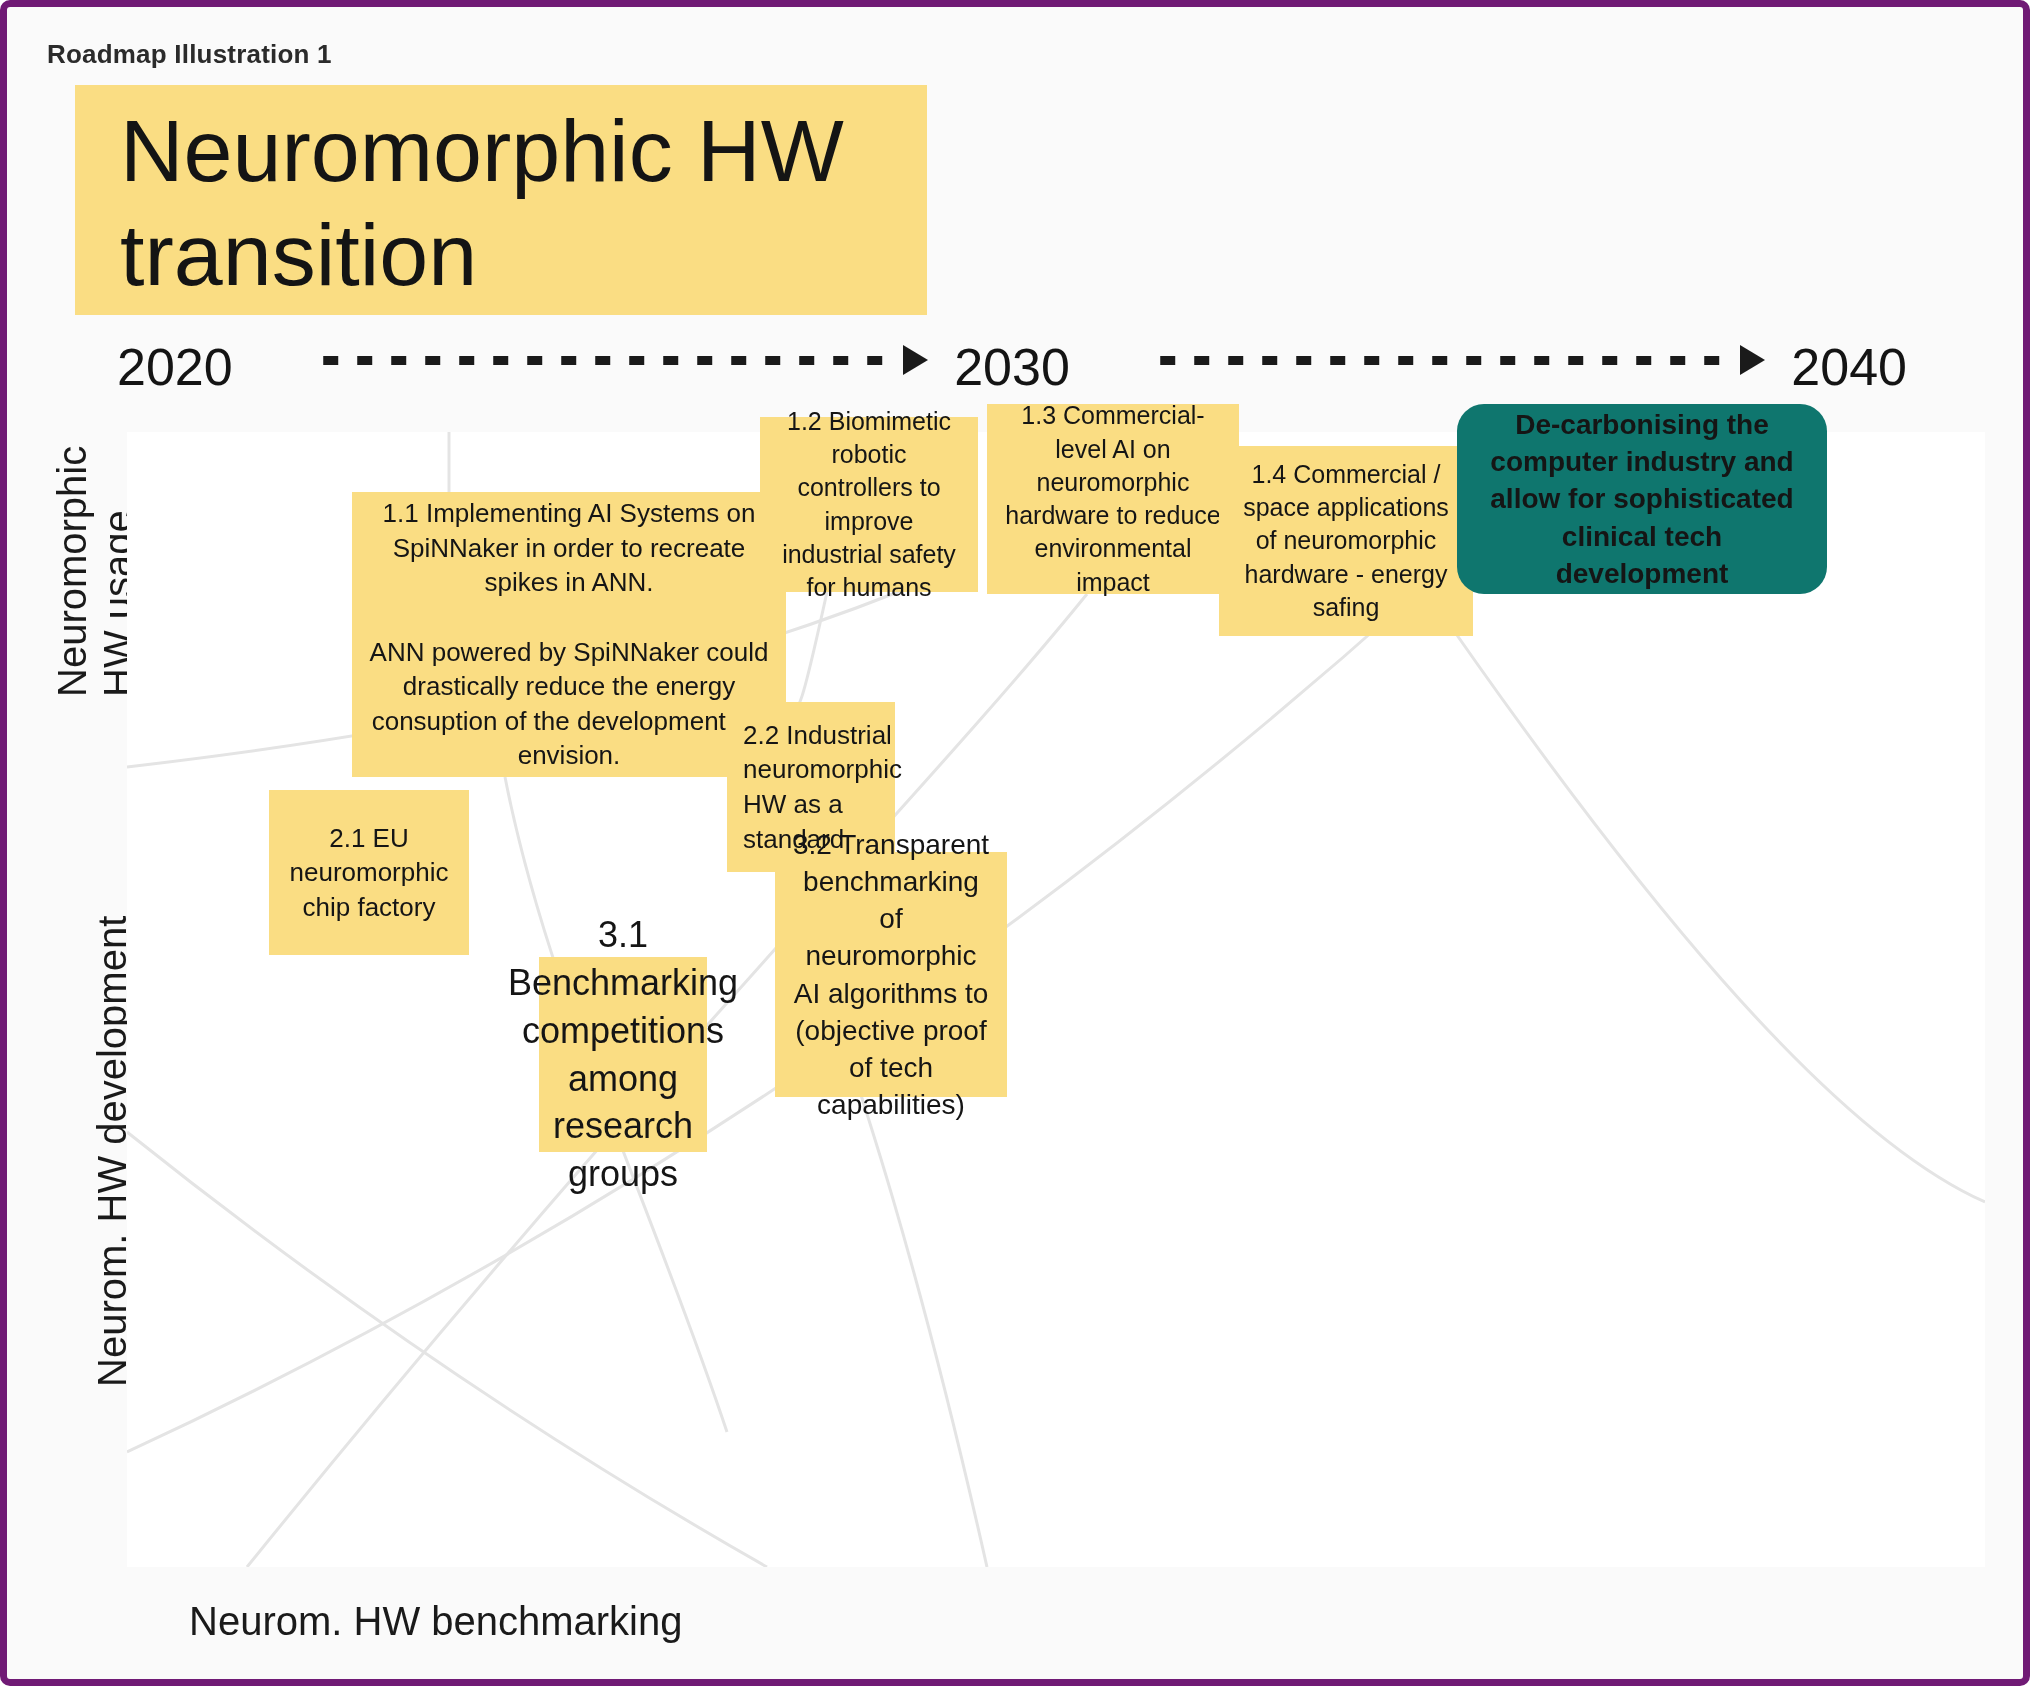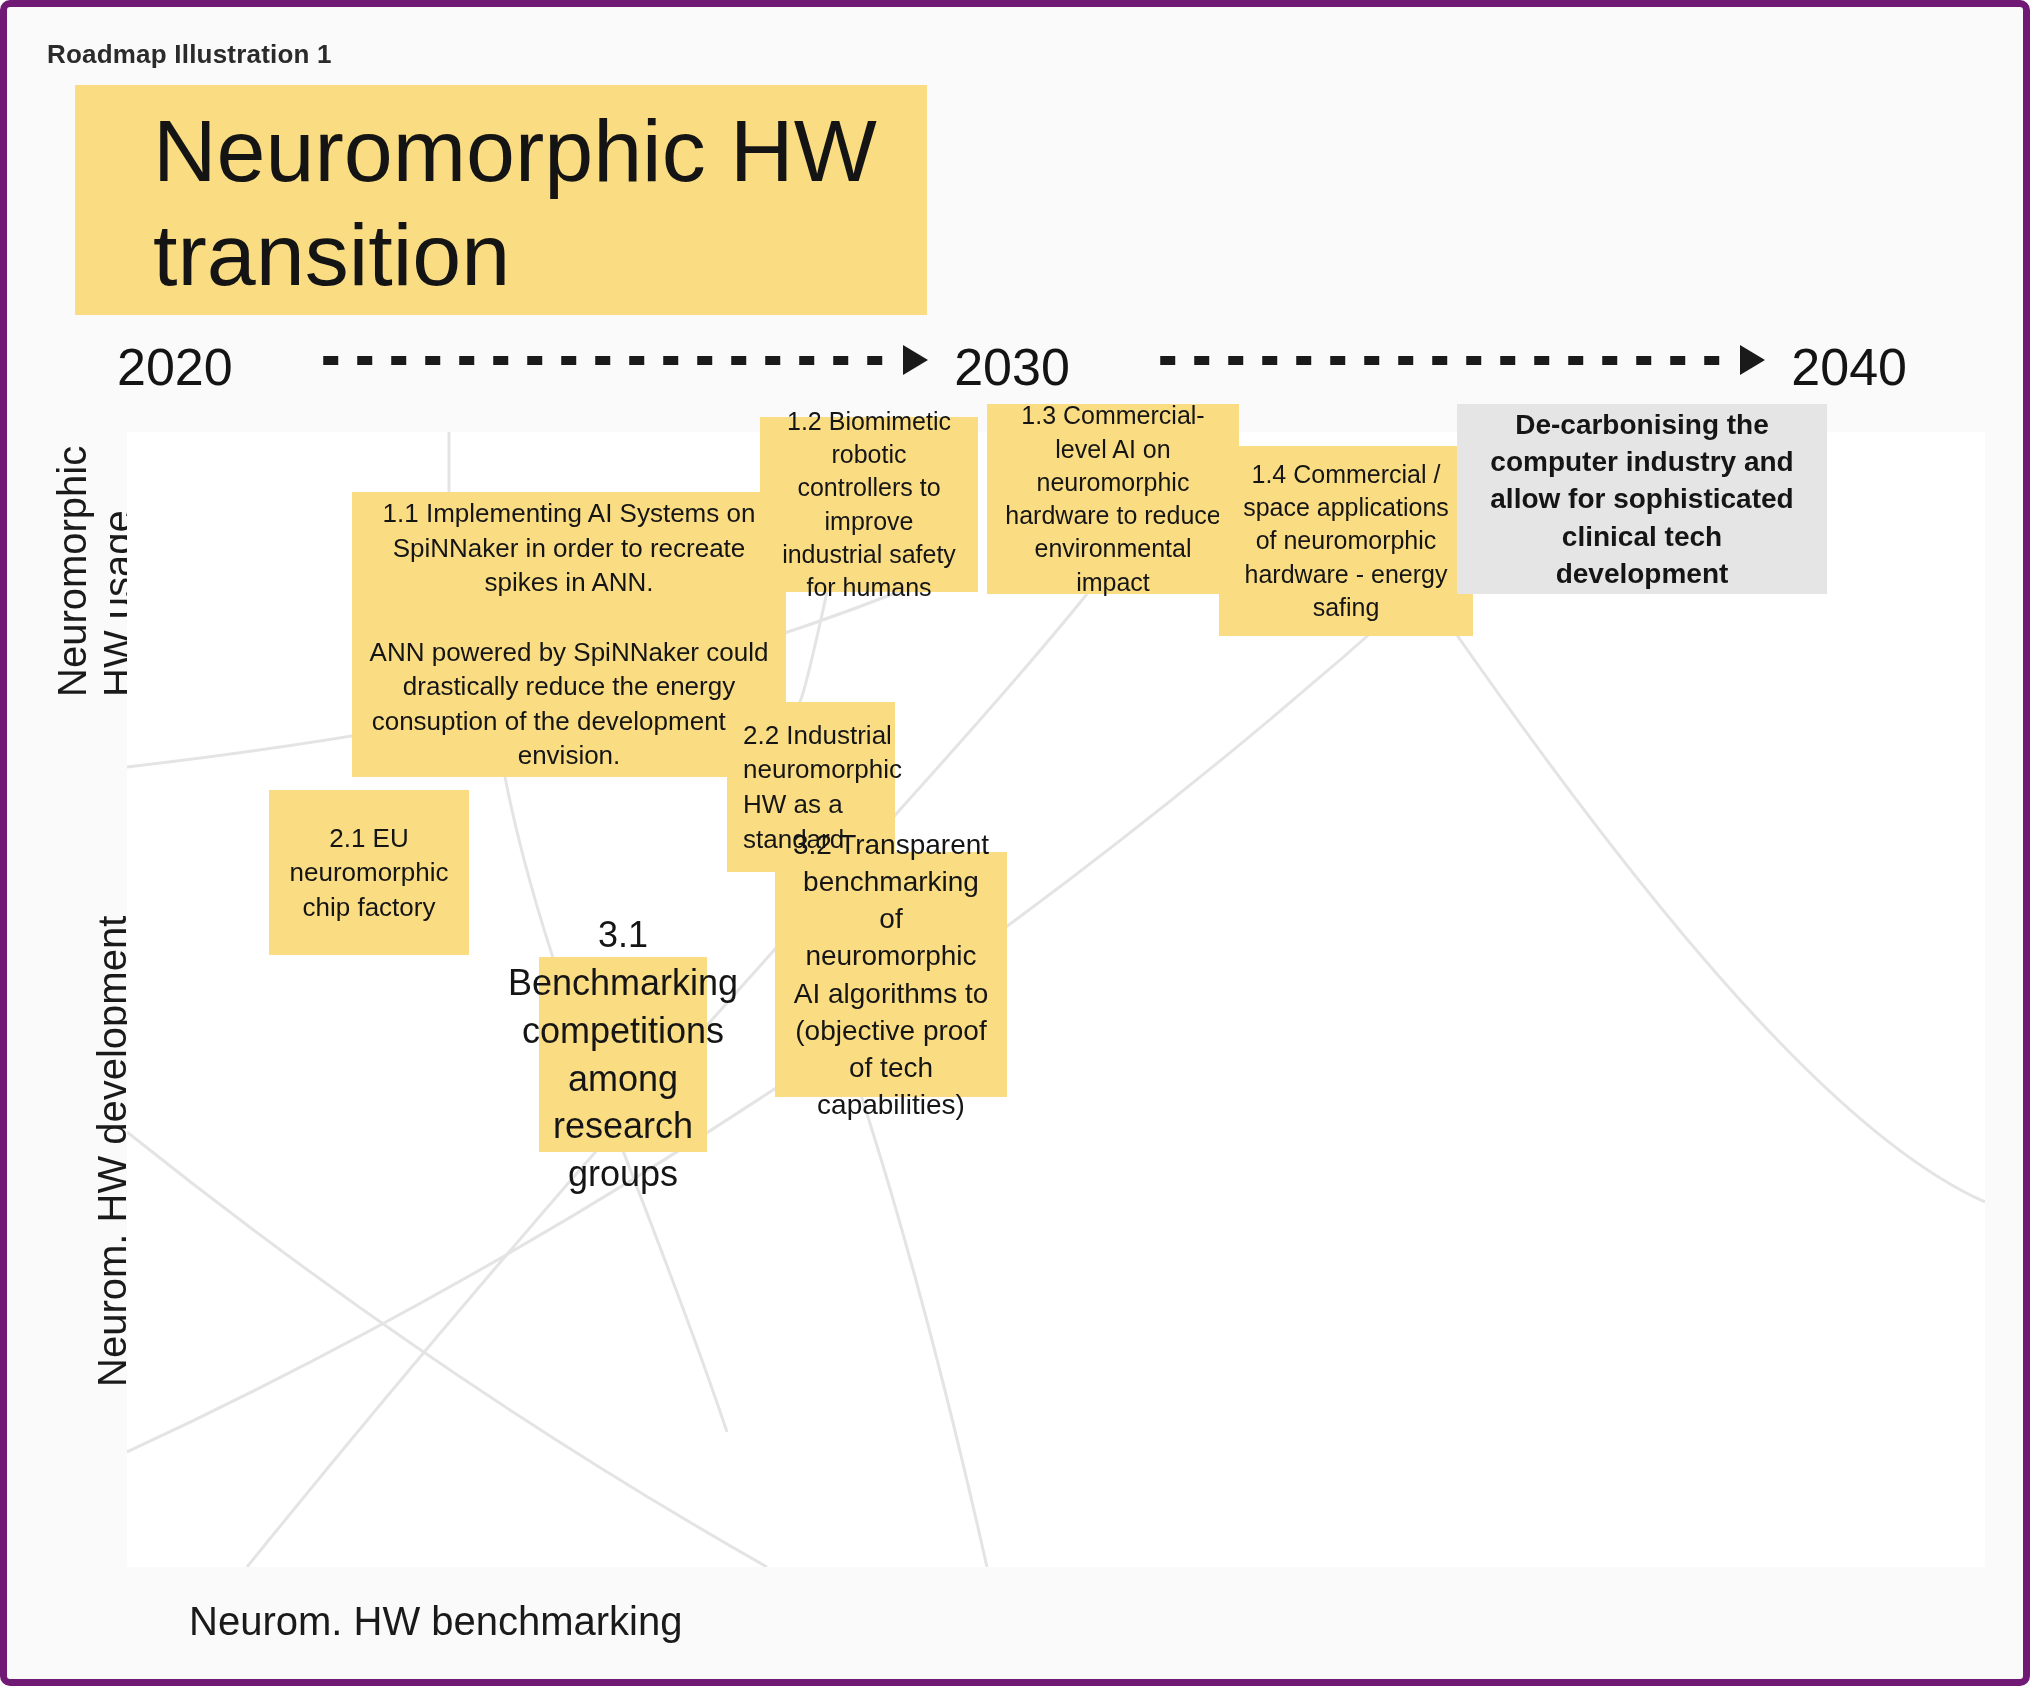--- a/index.html
+++ b/index.html
@@ -40,21 +40,20 @@
     height: 230px;
     background: #fadd83;
     padding: 14px 0 0 45px;
   }
   #title-block .tline {
     font-size: 88px;
     line-height: 1.18;
     color: #141414;
     font-weight: normal;
     white-space: nowrap;
-    margin-left: 33px;
   }
 
   
   #timeline {
     position: absolute;
     left: 110px;
     top: 318px;
     width: 1790px;
     height: 70px;
     display: flex;
@@ -132,21 +131,21 @@
     background: #fadd83;
     color: #151515;
     padding: 14px 16px;
     display: flex;
     align-items: center;
     justify-content: center;
     text-align: center;
     white-space: pre-line;
     line-height: 1.33;
   }
-  .card.grey { background: #e5e5e5; font-weight: bold; }
+  .card.grey { background: #0f766e; font-weight: bold; border-radius: 27px; }
   .card.left-al { justify-content: flex-start; text-align: left; }
 </style>
 </head>
 <body>
 
 <div id="page">
 
   <div id="caption">Roadmap Illustration 1</div>
 
   <div id="title-block">

